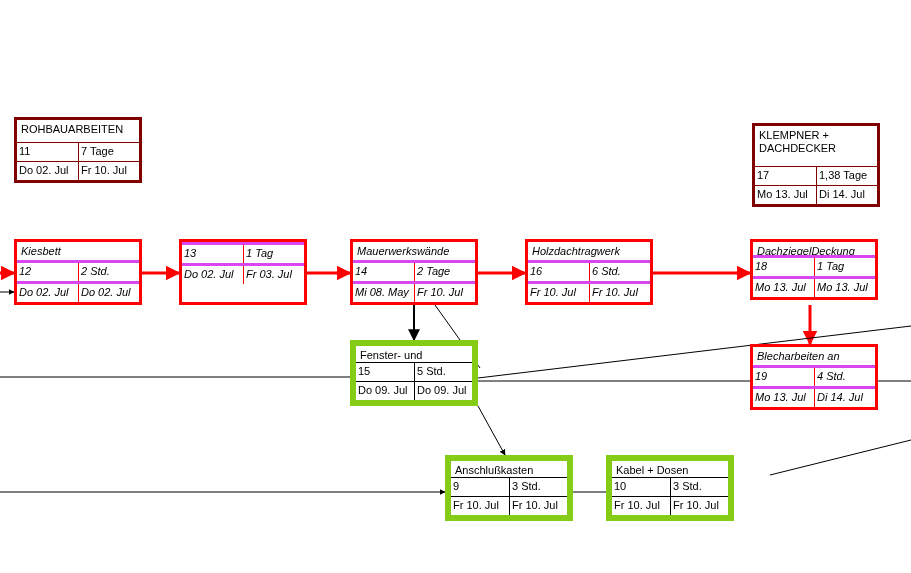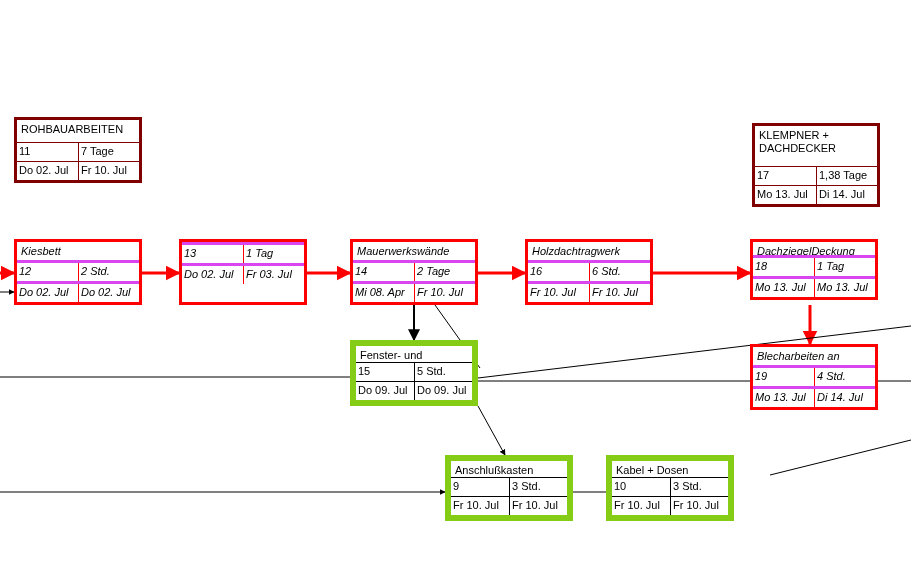--- a/index.html
+++ b/index.html
@@ -154,21 +154,21 @@
           <div class="node-cell right">Fr 03. Jul</div>
         </div>
       </div>
       <div class="node red" style="left: 350px; top: 239px; width: 128px; height: 66px;">
         <div class="node-title">Mauerwerkswände</div>
         <div class="node-row">
           <div class="node-cell left">14</div>
           <div class="node-cell right">2 Tage</div>
         </div>
         <div class="node-row">
-          <div class="node-cell left">Mi 08. Apr</div>
+          <div class="node-cell left">Mi 08. May</div>
           <div class="node-cell right">Fr 10. Jul</div>
         </div>
       </div>
       <div class="node red" style="left: 525px; top: 239px; width: 128px; height: 66px;">
         <div class="node-title">Holzdachtragwerk</div>
         <div class="node-row">
           <div class="node-cell left">16</div>
           <div class="node-cell right">6 Std.</div>
         </div>
         <div class="node-row">

